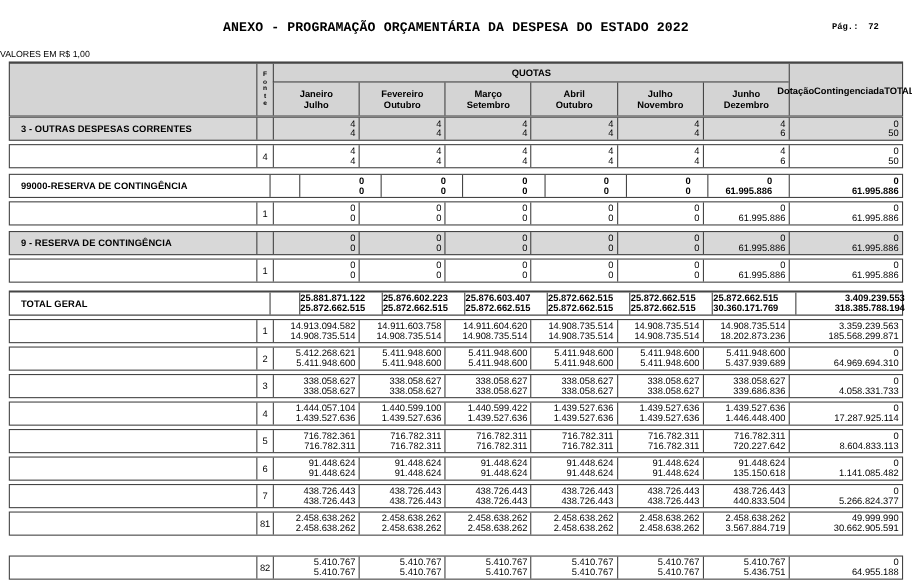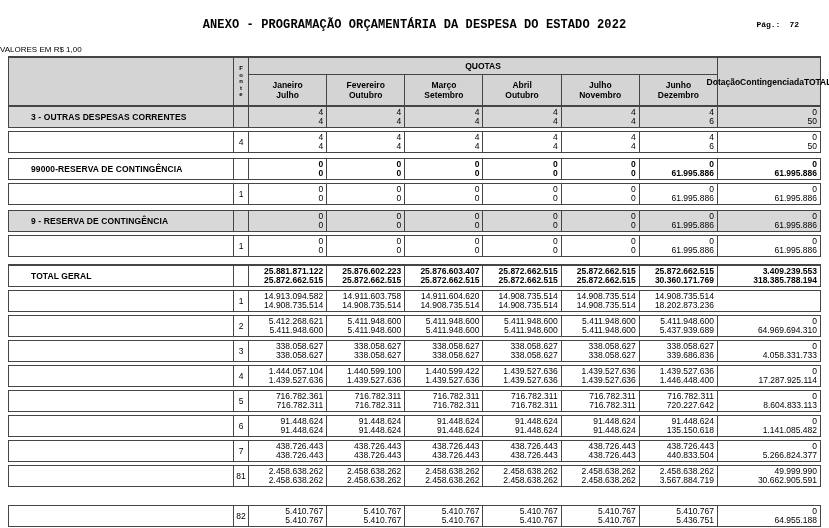--- a/index.html
+++ b/index.html
@@ -23,26 +23,26 @@
   .th{border-left:1px solid #454545;display:flex;align-items:center;justify-content:center;text-align:center;}
   .th.orgao{grid-row:1/3;grid-column:1;justify-content:flex-start;padding-left:6px;border-left:none;}
   .th.fonte-col{grid-row:1/3;grid-column:2;flex-direction:column;font-size:6px;line-height:6.5px;}
   .th.quotas{grid-row:1;grid-column:3/9;border-bottom:1px solid #454545;}
   .th.month{grid-row:2;flex-direction:column;line-height:10px;}
   .th.dotacao{grid-row:1/3;grid-column:9;flex-direction:row;line-height:10px;}
   .trow{
     border:1px solid #454545;font-size:8.5px;margin-top:2px;background:#fff;
   }
   .trow.gray{background:#d8d8d8;}
-  .trow.bold-all{font-weight:bold;}
+  .trow.bold-all{font-weight:bold;gap:12px;}
   .trow.bold-label .cell.label{font-weight:bold;}
   .trow.strong{border-top-width:2px;}
   .cell{border-left:1px solid #454545;padding:1px 0;min-height:18px;}
   .cell:first-child{border-left:none;}
-  .cell.label{display:flex;align-items:center;padding-left:22px;letter-spacing:.1px;}
+  .cell.label{display:flex;align-items:center;padding-left:10px;letter-spacing:.1px;}
   .cell.fonte{display:flex;align-items:center;justify-content:center;}
   .cell.num{display:flex;flex-direction:column;justify-content:center;}
   .line{text-align:right;padding-right:3px;line-height:9px;height:9px;white-space:nowrap;}
 </style>
 </head>
 <body>
 
 <div>
 
   <div class="page-head">
@@ -341,20 +341,24 @@
             <div class="line">14.908.735.514</div>
           </div>
           <div class="cell num">
             <div class="line">14.908.735.514</div>
             <div class="line">14.908.735.514</div>
           </div>
           <div class="cell num">
             <div class="line">14.908.735.514</div>
             <div class="line">18.202.873.236</div>
           </div>
+          <div class="cell num">
+            <div class="line">3.359.239.563</div>
+            <div class="line">185.568.299.871</div>
+          </div>
         </div>
         <div class="trow grid-cols" style="margin-top: 3px;">
           <div class="cell label"></div>
           <div class="cell fonte">2</div>
           <div class="cell num">
             <div class="line">5.412.268.621</div>
             <div class="line">5.411.948.600</div>
           </div>
           <div class="cell num">
             <div class="line">5.411.948.600</div>

